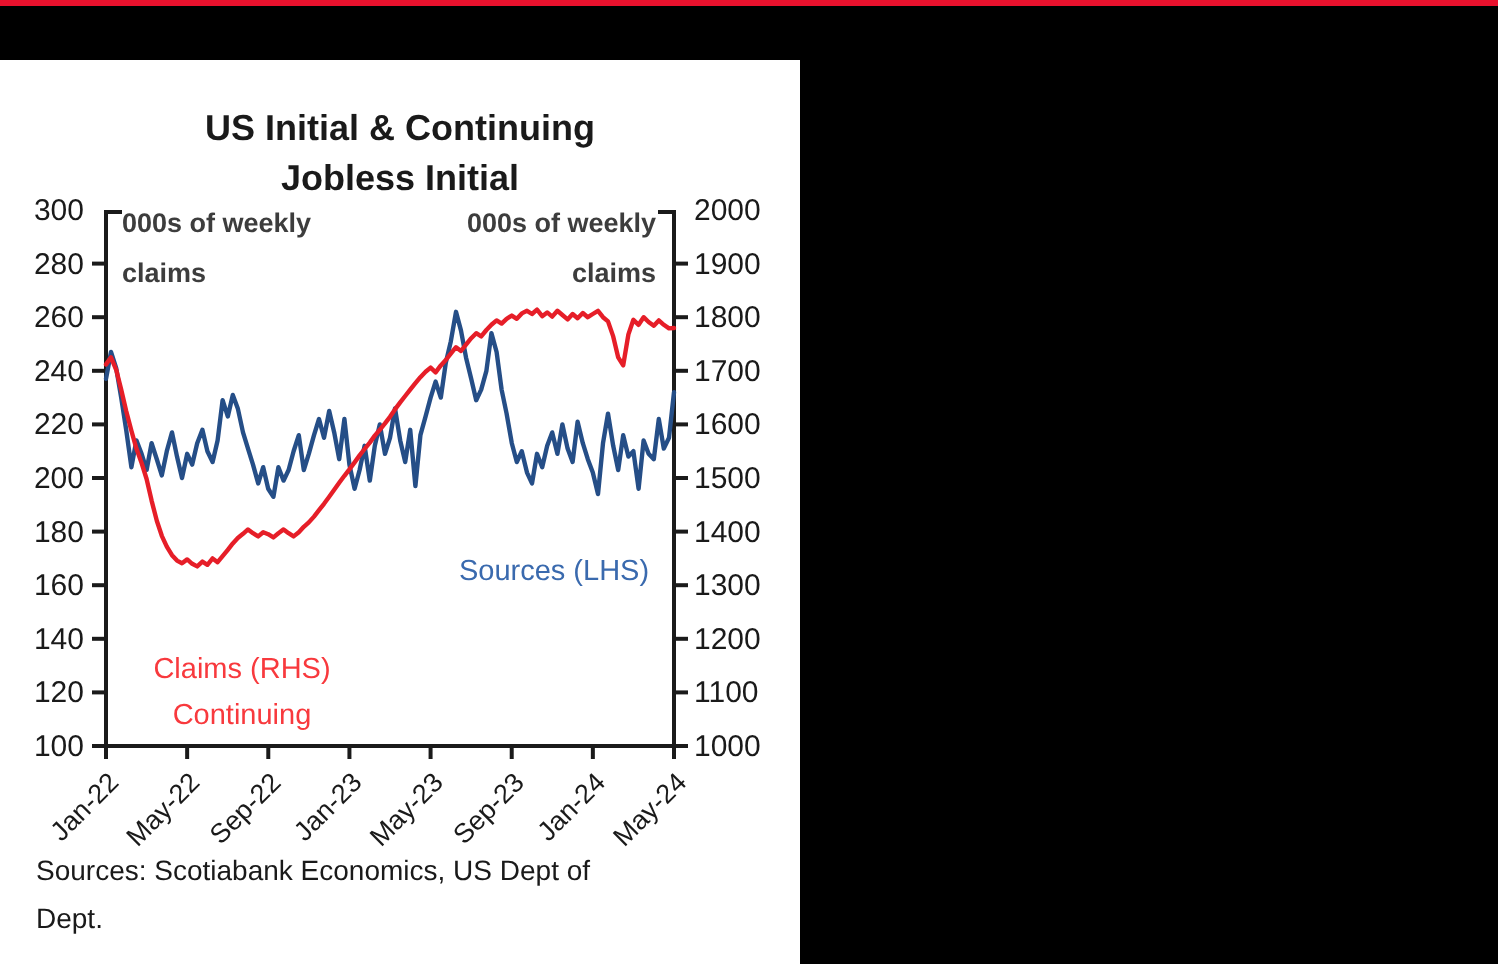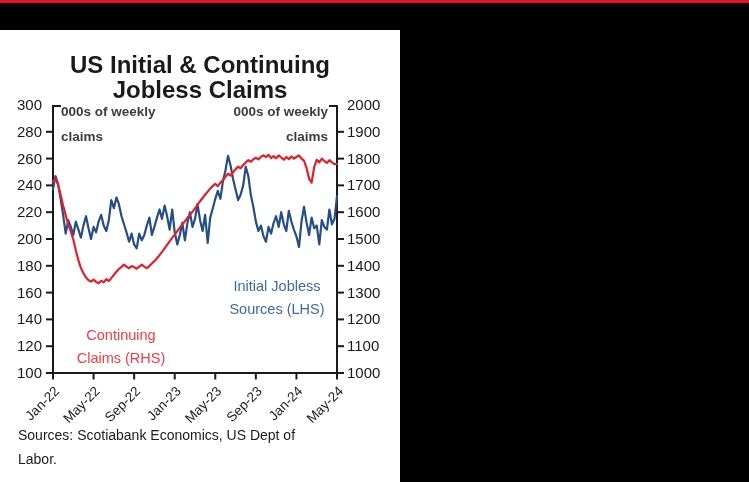--- a/index.html
+++ b/index.html
@@ -2,21 +2,21 @@
 <html><head>
 <meta charset="utf-8">
 <style>
   html,body{margin:0;padding:0;}
   body{width:749px;height:482px;background:#000;position:relative;overflow:hidden;
        font-family:"Liberation Sans", sans-serif;}
   .canvas{position:absolute;inset:0;width:749px;height:482px;background:#000;}
   .top-rule{position:absolute;left:0;top:0;width:749px;height:3px;z-index:3;}
   .panel{position:absolute;left:0;top:30px;width:400px;height:452px;background:#fff;z-index:1;}
   .title{position:absolute;left:0;top:22px;width:400px;text-align:center;
-         font-size:24px;font-weight:bold;color:#1a1a1a;line-height:25px;letter-spacing:0px;}
+         font-size:18px;font-weight:bold;color:#1a1a1a;line-height:25px;letter-spacing:0px;}
   #chart{position:absolute;left:0;top:0;width:400px;height:452px;}
   .units{position:absolute;font-size:13.5px;color:#3d3d3d;line-height:25px;z-index:2;font-weight:bold;}
   .units-left{left:61px;top:69px;text-align:left;}
   .units-right{right:72px;top:69px;text-align:right;}
   .legend{position:absolute;width:170px;text-align:center;font-size:14.5px;line-height:23px;z-index:2;}
   .legend-blue{left:192px;top:245px;}
   .legend-red{left:36px;top:294px;}
   .sources{position:absolute;left:18px;top:393px;width:370px;font-size:14px;
            color:#1a1a1a;line-height:24px;text-align:left;}
   .axis-label{font-size:15px;fill:#1a1a1a;}
@@ -25,21 +25,21 @@
 </head>
 <body>
 
 <div class="canvas">
   <div class="top-rule" style="background: rgb(232, 17, 45);"></div>
 
   <div class="panel">
 
     <div class="title">
       <div>US Initial &amp; Continuing</div>
-      <div>Jobless Claims</div>
+      <div>Jobless Initial</div>
     </div>
 
     <svg id="chart" viewBox="0 0 400 452">
         <line x1="53" y1="75" x2="53" y2="343" stroke="#1a1a1a" stroke-width="2"></line>
         <line x1="337" y1="75" x2="337" y2="343" stroke="#1a1a1a" stroke-width="2"></line>
         <line x1="46" y1="343" x2="344" y2="343" stroke="#1a1a1a" stroke-width="2"></line>
         <line x1="53" y1="76" x2="61" y2="76" stroke="#1a1a1a" stroke-width="2"></line>
         <text x="42" y="80" text-anchor="end" class="axis-label">300</text>
         <line x1="46" y1="101.8" x2="53" y2="101.8" stroke="#1a1a1a" stroke-width="2"></line>
         <text x="42" y="106.8" text-anchor="end" class="axis-label">280</text>
@@ -107,28 +107,27 @@
       <div>000s of weekly</div>
       <div>claims</div>
     </div>
 
     <div class="units units-right">
       <div>000s of weekly</div>
       <div>claims</div>
     </div>
 
     <div class="legend legend-blue" id="legend-blue" style="color: rgb(58, 106, 174);">
-      <div>Initial Jobless</div>
       <div>Sources (LHS)</div>
     </div>
 
     <div class="legend legend-red" id="legend-red" style="color: rgb(248, 57, 61);">
+      <div>Claims (RHS)</div>
       <div>Continuing</div>
-      <div>Claims (RHS)</div>
     </div>
 
     <div class="sources">
       <div>Sources: Scotiabank Economics, US Dept of</div>
-      <div>Labor.</div>
+      <div>Dept.</div>
     </div>
 
   </div>
 </div>
 
 </body></html>

